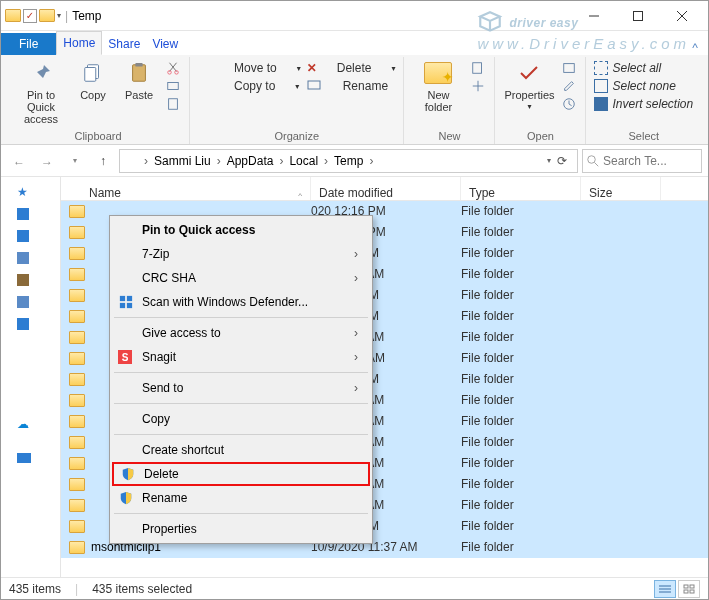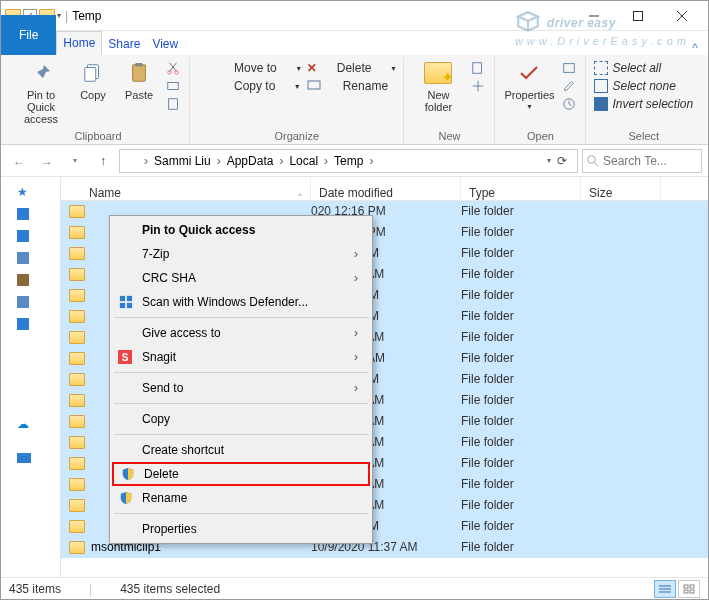--- a/index.html
+++ b/index.html
@@ -10,21 +10,21 @@
 .titlebar .qat { display: flex; gap: 2px; align-items: center; }
 .titlebar .folder-icon { width: 16px; height: 13px; background: linear-gradient(#ffe9a6,#fccf5a); border: 1px solid #d8a33c; border-radius: 1px; }
 .titlebar .check-icon { width: 14px; height: 14px; border: 1px solid #999; color: #c0392b; display: flex; align-items: center; justify-content: center; font-size: 10px; }
 .titlebar .sep { color: #aaa; margin: 0 4px; }
 .titlebar .winbtns { margin-left: auto; display: flex; }
 .titlebar .winbtn { width: 44px; height: 30px; display: flex; align-items: center; justify-content: center; color: #333; }
 
 
 .ribbontabs { display: flex; height: 24px; align-items: flex-end; background: #fff; }
 .ribbontabs .tab { padding: 4px 6px; color: #1d4ed8; text-align: center; }
-.ribbontabs .filetab { background: #1979ca; color: #fff; padding: 13px 18px; }
+.ribbontabs .filetab { background: #1979ca; color: #fff; padding: 4px 18px; }
 .ribbontabs .tab.active { border: 1px solid #d4d4d4; border-bottom: 1px solid #f5f5f5; background: #f5f5f5; }
 .ribbontabs .hat { margin-left: auto; padding: 0 10px; color: #5a8ac6; }
 
 
 .ribbon { background: #f5f5f5; border-bottom: 1px solid #d4d4d4; height: 90px; padding: 2px 6px 0; display: flex; position: relative; }
 .group { display: flex; flex-direction: column; align-items: center; border-right: 1px solid #e0e0e0; padding: 0 8px; }
 .group .row { display: flex; align-items: flex-start; gap: 6px; }
 .group .label { font-size: 11px; color: #666; margin-top: auto; padding-bottom: 2px; }
 .bigbtn { display: flex; flex-direction: column; align-items: center; gap: 2px; padding: 2px; color: #333; width: 52px; }
 .bigbtn .ico { width: 32px; height: 28px; display: flex; align-items: center; justify-content: center; color: #3a6ea5; }
@@ -66,28 +66,28 @@
 
 .ctx { position: absolute; left: 108px; top: 214px; width: 264px; background: #f0f0f0; border: 1px solid #a0a0a0; box-shadow: 3px 3px 6px rgba(0,0,0,.25); padding: 2px; }
 .ctx .item { display: flex; align-items: center; height: 24px; padding: 0 12px 0 30px; position: relative; }
 .ctx .item .mico { position: absolute; left: 6px; width: 16px; height: 16px; display: flex; align-items: center; justify-content: center; }
 .ctx .item .arrow { margin-left: auto; color: #555; }
 .ctx .item.bold { font-weight: 700; }
 .ctx .sep { height: 1px; background: #d0d0d0; margin: 3px 2px; }
 .ctx .highlight { border: 2px solid #e11; }
 
 
-.status { position: absolute; bottom: 0; left: 0; right: 0; height: 22px; border-top: 1px solid #e5e5e5; display: flex; align-items: center; padding: 0 8px; gap: 28px; font-size: 11px; color: #333; background: #fff; }
+.status { position: absolute; bottom: 0; left: 0; right: 0; height: 22px; border-top: 1px solid #e5e5e5; display: flex; align-items: center; padding: 0 8px; gap: 14px; font-size: 11px; color: #333; background: #fff; }
 .status .views { margin-left: auto; display: flex; gap: 2px; }
 .status .vbtn { width: 22px; height: 18px; border: 1px solid #ccc; display: flex; align-items: center; justify-content: center; }
 .status .vbtn.active { background: #cce8ff; border-color: #7ab3e0; }
 
 
 .wm { position: absolute; right: 18px; top: 8px; color: #a7c4d6; font-size: 20px; font-style: italic; font-weight: 700; opacity: .85; letter-spacing: .5px; z-index: 50; pointer-events: none; }
-.wm .sub { font-size: 11px; font-weight: 400; display: block; text-align: right; letter-spacing: 4px; }
+.wm .sub { font-size: 15px; font-weight: 400; display: block; text-align: right; letter-spacing: 4px; }
 
 svg { display: block; }
 </style>
 </head>
 <body>
 
 <div class="wm">
   <svg width="26" height="26" style="display:inline;vertical-align:middle" viewBox="0 0 24 24">
       <path fill="none" stroke="#a7c4d6" stroke-width="2" d="M3 7l9-4 9 4-9 4-9-4zm0 0v9l9 4 9-4V7M12 11v9"></path>
     </svg>

